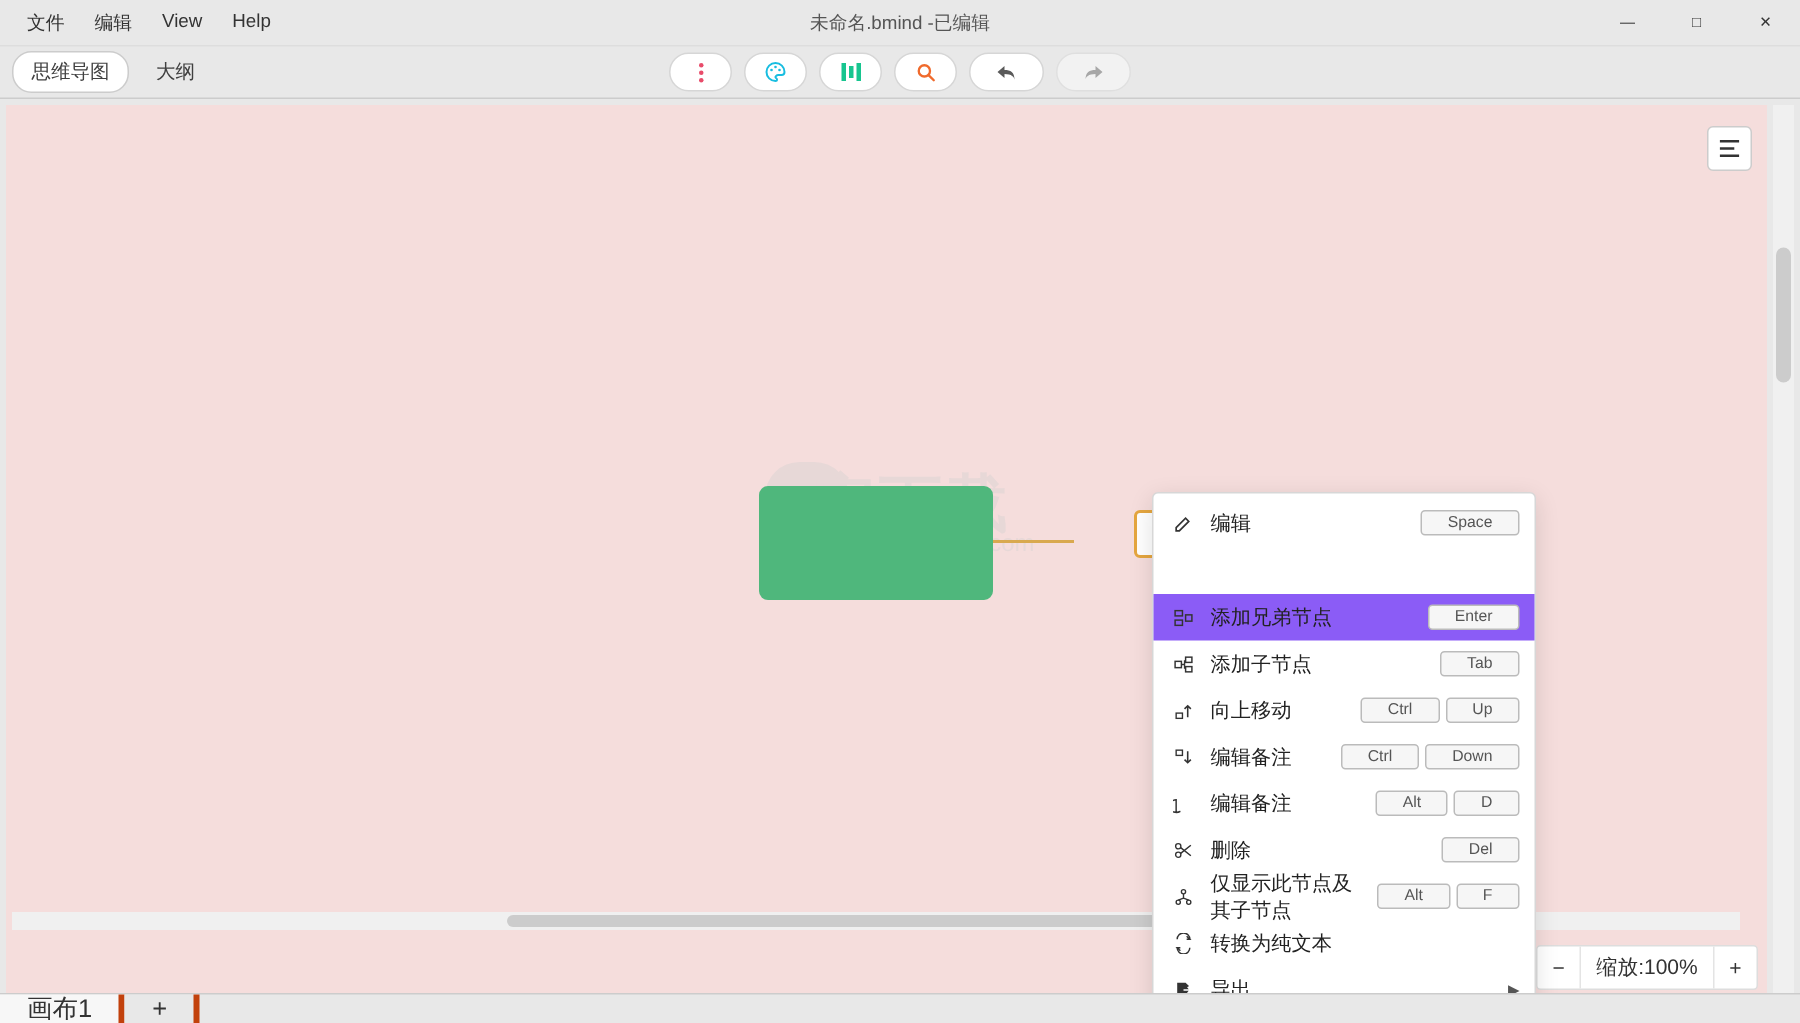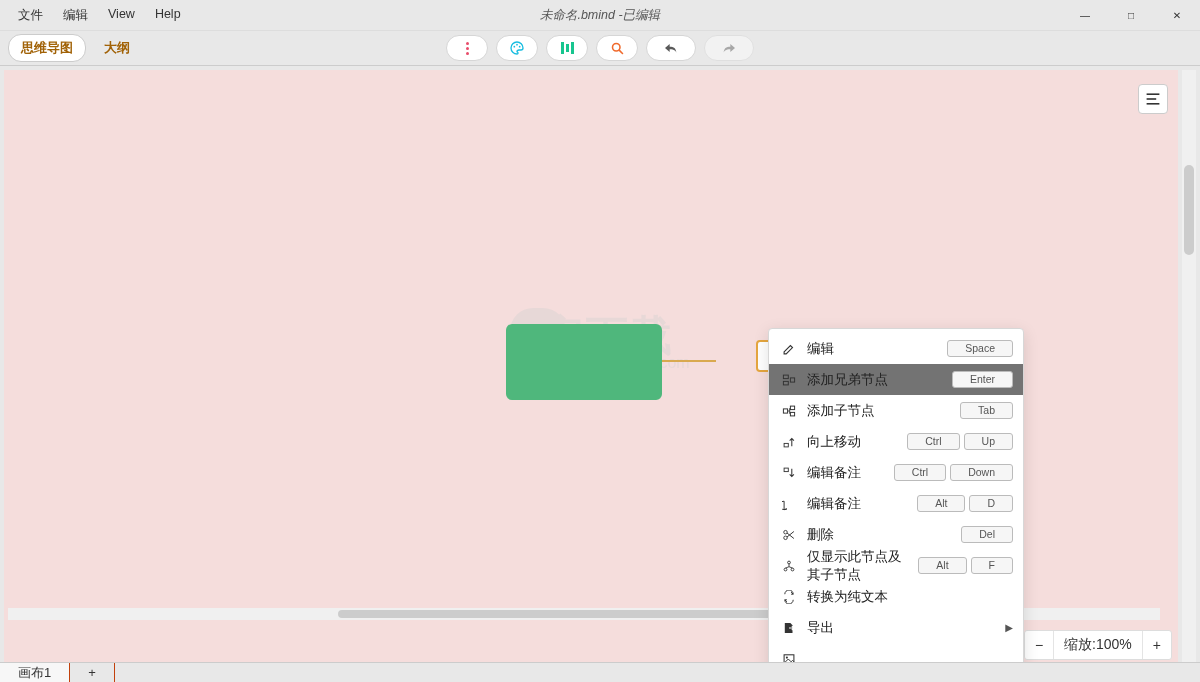--- a/index.html
+++ b/index.html
@@ -1,27 +1,27 @@
 <!DOCTYPE html>
 <html><head>
 <meta charset="utf-8">
 <style>
   * { box-sizing: border-box; margin: 0; padding: 0; font-family: -apple-system, BlinkMacSystemFont, "Segoe UI", "Microsoft YaHei", sans-serif; }
   body { width: 1200px; height: 682px; overflow: hidden; background: #e8e8e8; }
 
   .titlebar { height: 30px; background: #e8e8e8; display: flex; align-items: center; position: relative; }
   .menubar { display: flex; gap: 0; padding-left: 8px; }
   .menubar span { font-size: 12.5px; padding: 4px 10px; cursor: default; color: #333; }
-  .win-title { position: absolute; left: 50%; transform: translateX(-50%); font-size: 12.5px; color: #555; font-style: italic; }
+  .win-title { position: absolute; left: 50%; transform: translateX(-50%); font-size: 12.5px; color: #555; }
   .win-controls { position: absolute; right: 0; top: 0; display: flex; }
   .win-controls div { width: 46px; height: 30px; display: flex; align-items: center; justify-content: center; font-size: 10px; color: #333; }
 
   .toolbar { height: 36px; background: #e8e8e8; display: flex; align-items: center; position: relative; border-top: 1px solid #ddd; border-bottom: 1px solid #ccc; }
   .view-tabs { display: flex; gap: 6px; padding-left: 8px; align-items: center; }
-  .view-tabs .tab { font-size: 13px; color: #a16207; padding: 4px 12px; border-radius: 13px; font-weight: bold; }
+  .view-tabs .tab { font-size: 13px; color: #404040; padding: 4px 12px; border-radius: 13px; }
   .view-tabs .tab.active { background: #fff; border: 1px solid #ccc; }
   .tool-center { position: absolute; left: 50%; transform: translateX(-50%); display: flex; gap: 8px; }
   .tool-btn { width: 42px; height: 26px; background: #fff; border: 1px solid #d6d6d6; border-radius: 13px; display: flex; align-items: center; justify-content: center; font-size: 14px; }
   .tool-btn.w50 { width: 50px; }
 
   .canvas-wrap { position: relative; height: 596px; background: #e8e8e8; display: flex; }
   .canvas { flex: 1; background: #f5dddc; margin: 4px 4px 0 4px; position: relative; overflow: hidden; }
   .vscroll { width: 14px; background: #f0f0f0; margin: 4px 4px 0 0; position: relative; }
   .vscroll-thumb { position: absolute; left: 2px; right: 2px; top: 95px; height: 90px; background: #ccc; border-radius: 5px; }
 
@@ -38,29 +38,29 @@
 
   .zoom-bar { position: absolute; right: 6px; bottom: 2px; background: #fff; border: 1px solid #ddd; border-radius: 3px; display: flex; align-items: center; height: 30px; }
   .zoom-bar div { padding: 0 10px; font-size: 14px; color: #333; height: 100%; display: flex; align-items: center; }
   .zoom-bar .sep { border-left: 1px solid #e4e4e4; }
 
   .hscroll { position: absolute; left: 4px; right: 18px; bottom: 42px; height: 12px; background: #f0f0f0; }
   .hscroll-thumb { position: absolute; top: 2px; left: 330px; width: 520px; height: 8px; background: #ccc; border-radius: 4px; }
 
   .ctx-menu { position: absolute; left: 764px; top: 258px; width: 256px; background: #fff; border: 1px solid #d7d7d7; border-radius: 4px; box-shadow: 0 4px 16px rgba(0,0,0,0.12); padding: 4px 0; z-index: 50; }
   .ctx-item { display: flex; align-items: center; height: 31px; padding: 0 10px 0 12px; font-size: 13.5px; color: #222; gap: 10px; position: relative; }
-  .ctx-item.hl { background: #737373; }
+  .ctx-item.hl { background: #8b5cf6; margin-top: 32px; }
   .ctx-icon { width: 16px; height: 16px; display: flex; align-items: center; justify-content: center; flex-shrink: 0; }
   .ctx-label { flex: 1; }
   .ctx-keys { display: flex; gap: 4px; }
   .key-tag { border: 1px solid #bbb; border-radius: 3px; padding: 0 17px; font-size: 10.5px; color: #555; background: #f6f6f6; line-height: 15px; }
   .ctx-arrow { font-size: 10px; color: #555; margin-left: 6px; }
 
   .bottom-tabs { height: 20px; background: #e8e8e8; display: flex; align-items: stretch; border-top: 1px solid #ccc; }
-  .bottom-tabs .btab { padding: 0 18px; font-size: 13px; color: #333; border-right: 1px solid #c2410c; display: flex; align-items: center; background: #f7f7f7; }
+  .bottom-tabs .btab { padding: 0 18px; font-size: 17px; color: #333; border-right: 4px solid #c2410c; display: flex; align-items: center; background: #f7f7f7; }
   .bottom-tabs .btab.plus { background: #e8e8e8; }
 
   .ico-more { display:flex; flex-direction:column; gap:2px; } .ico-more i{width:3px;height:3px;border-radius:50%;background:#e84c6a;}
   .ico-struct { display:flex; gap:2px; } .ico-struct i{width:3px;height:12px;background:#17c58f;}
   svg { display:block; }
 </style>
 </head>
 <body>
 
 <div class="titlebar">

